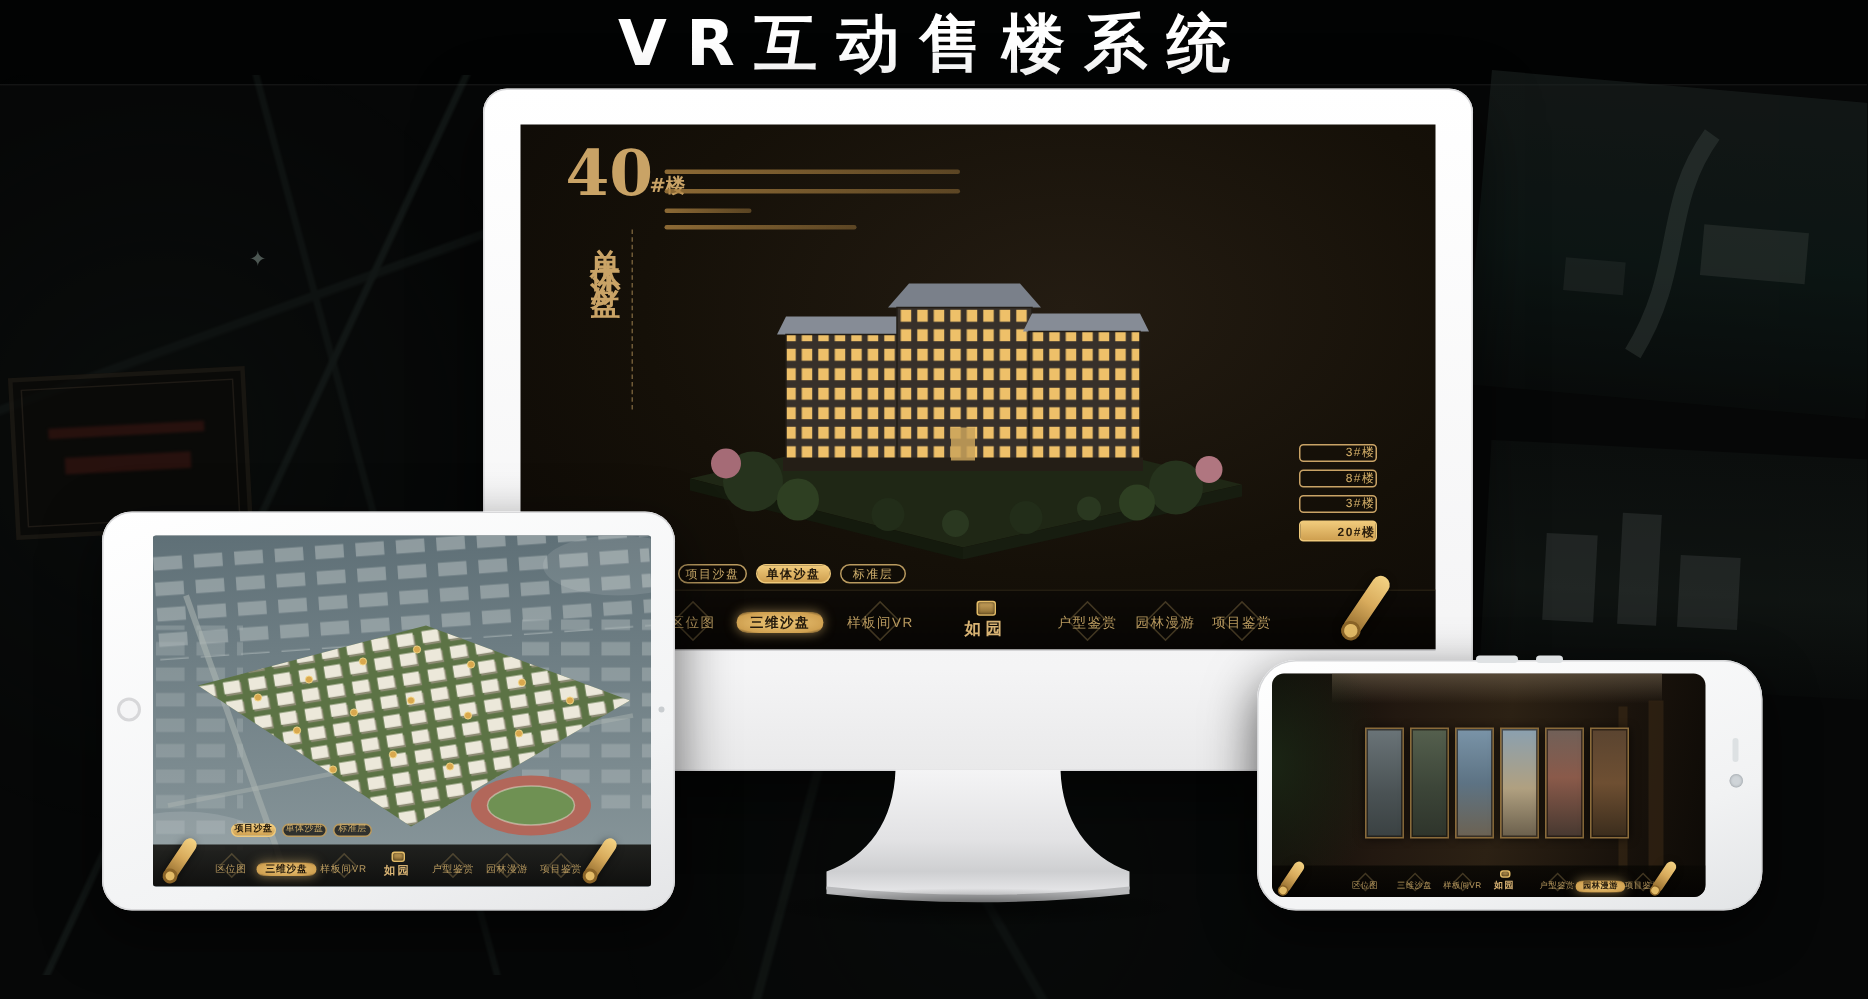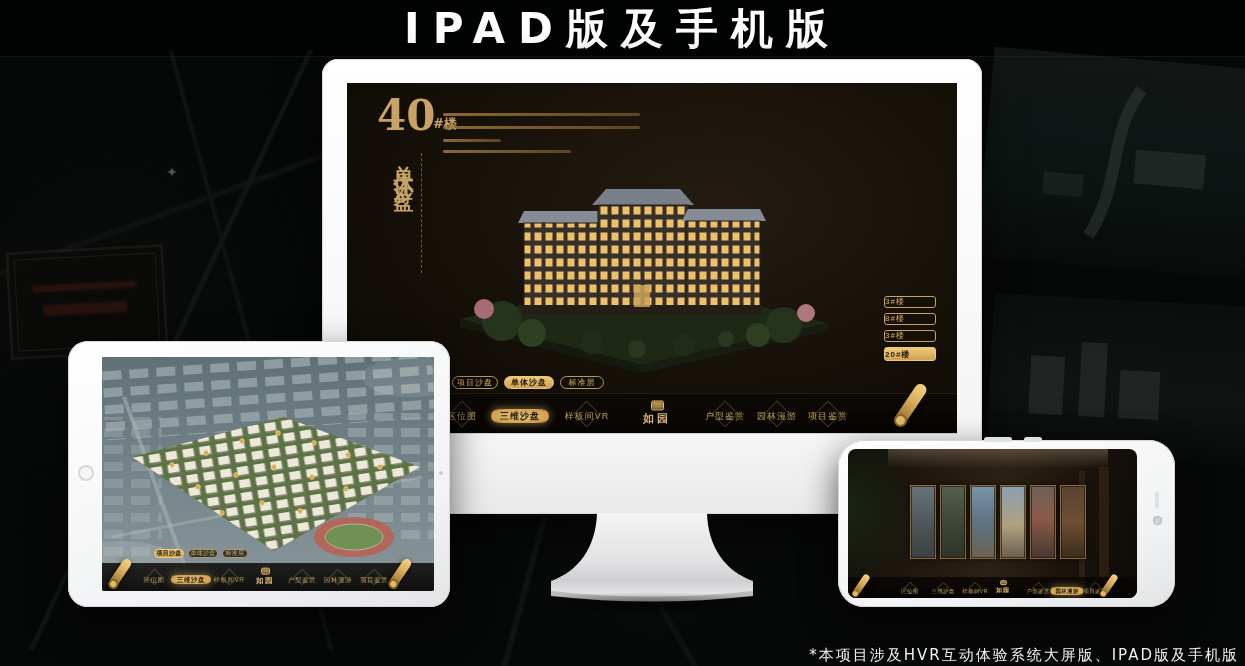--- a/index.html
+++ b/index.html
@@ -98,22 +98,22 @@
      font-family:"DejaVu Serif", serif; font-size:42px; font-weight:bold; line-height:1; }
   .m-headline-unit { position:absolute; left:86px; top:32px; color:#c9a366;
      font-family:"DejaVu Serif", serif; font-size:13px; font-weight:bold; }
   .m-vert { position:absolute; left:44px; top:66px; writing-mode:vertical-rl;
      color:#c9a366; font-family:"DejaVu Serif", serif; font-size:20px; letter-spacing:9px; font-weight:bold; }
   .m-vert-line { position:absolute; left:74px; top:70px; height:120px; width:0;
      border-left:1px dashed rgba(201,163,102,.5); }
   .dline { position:absolute; height:3px; border-radius:2px;
      background:linear-gradient(90deg, rgba(170,128,64,.8), rgba(170,128,64,.45)); }
 
-  .bbtn { position:absolute; left:537px; width:52px; height:12px; border:1px solid #c9a366;
-     border-radius:3px; color:#d8b26a; font-size:8px; line-height:10px; text-align:left;
+  .bbtn { position:absolute; left:519px; width:52px; height:12px; border:1px solid #c9a366;
+     border-radius:3px; color:#d8b26a; font-size:8px; line-height:10px; text-align:right;
      background:rgba(20,15,8,.55); letter-spacing:1px; cursor:pointer; }
   .bbtn.active { background:linear-gradient(180deg,#f0ca7b,#cfa050); color:#2a1d0c;
      font-weight:bold; height:14px; line-height:13px; border-color:#f0ca7b; }
 
   .m-navbar { position:absolute; left:0; bottom:0; width:610px; height:40px;
      background:linear-gradient(180deg,#0d0a06,#070503);
      border-top:1px solid rgba(185,154,95,.16); }
   .m-scroll { position:absolute; left:558px; bottom:6px; }
 
   
@@ -179,21 +179,21 @@
       <rect x="60" y="120" width="40" height="22" fill="#5d685f" opacity="0.3"></rect>
     </svg>
   </div>
   <div class="bg-shot2">
     <div class="bld" style="left:40px;top:60px;width:34px;height:58px;"></div>
     <div class="bld" style="left:90px;top:44px;width:26px;height:74px;"></div>
     <div class="bld" style="left:130px;top:70px;width:40px;height:48px;"></div>
   </div>
   <div class="bg-star">✦</div>
 
-  <div class="page-title">IPAD版及手机版</div>
+  <div class="page-title">VR互动售楼系统</div>
 
   <div class="monitor">
     <div class="m-screen">
 
       <div class="m-headline-num">40</div>
       <div class="m-headline-unit">#楼</div>
       <div class="m-vert">单体沙盘</div>
       <div class="m-vert-line"></div>
 
       <div class="dline" style="left:96px;top:30px;width:197px;"></div>
@@ -419,14 +419,13 @@
           <span class="lbl">园林漫游</span></div>
         <div class="nav-item" style="left:247px;">
           <i class="dia"></i>
           <span class="lbl">项目鉴赏</span></div>
         <div class="scroll xs p-scroll-l"></div>
         <div class="scroll xs p-scroll-r"></div>
       </div>
     </div>
   </div>
 
-  <div class="footnote">*本项目涉及HVR互动体验系统大屏版、IPAD版及手机版</div>
 </div>
 
 </body></html>

